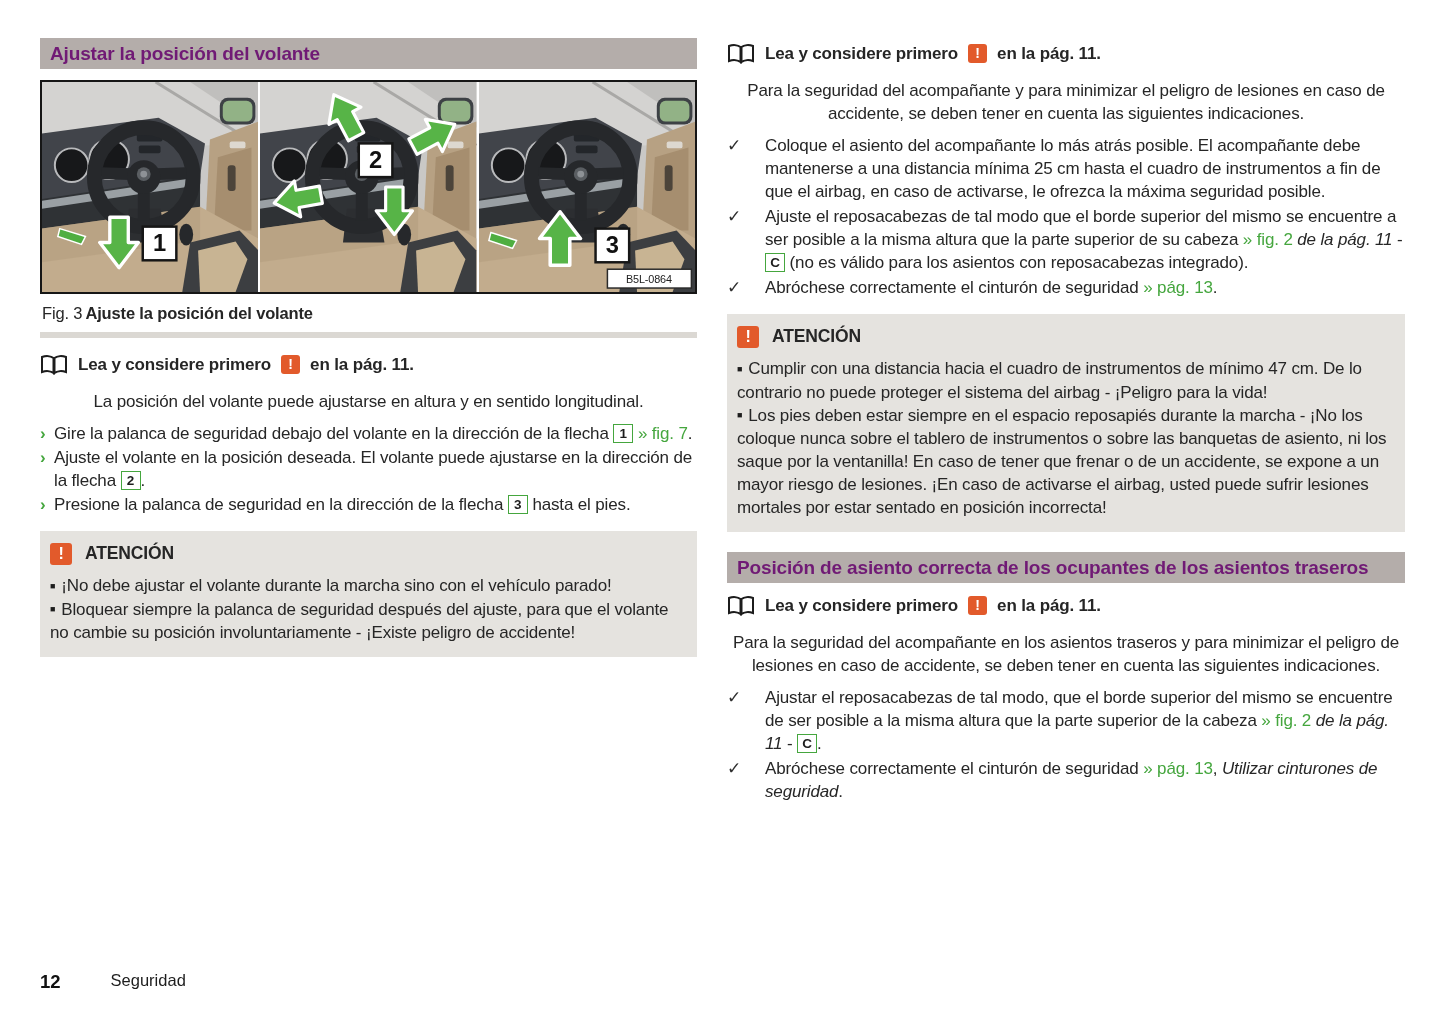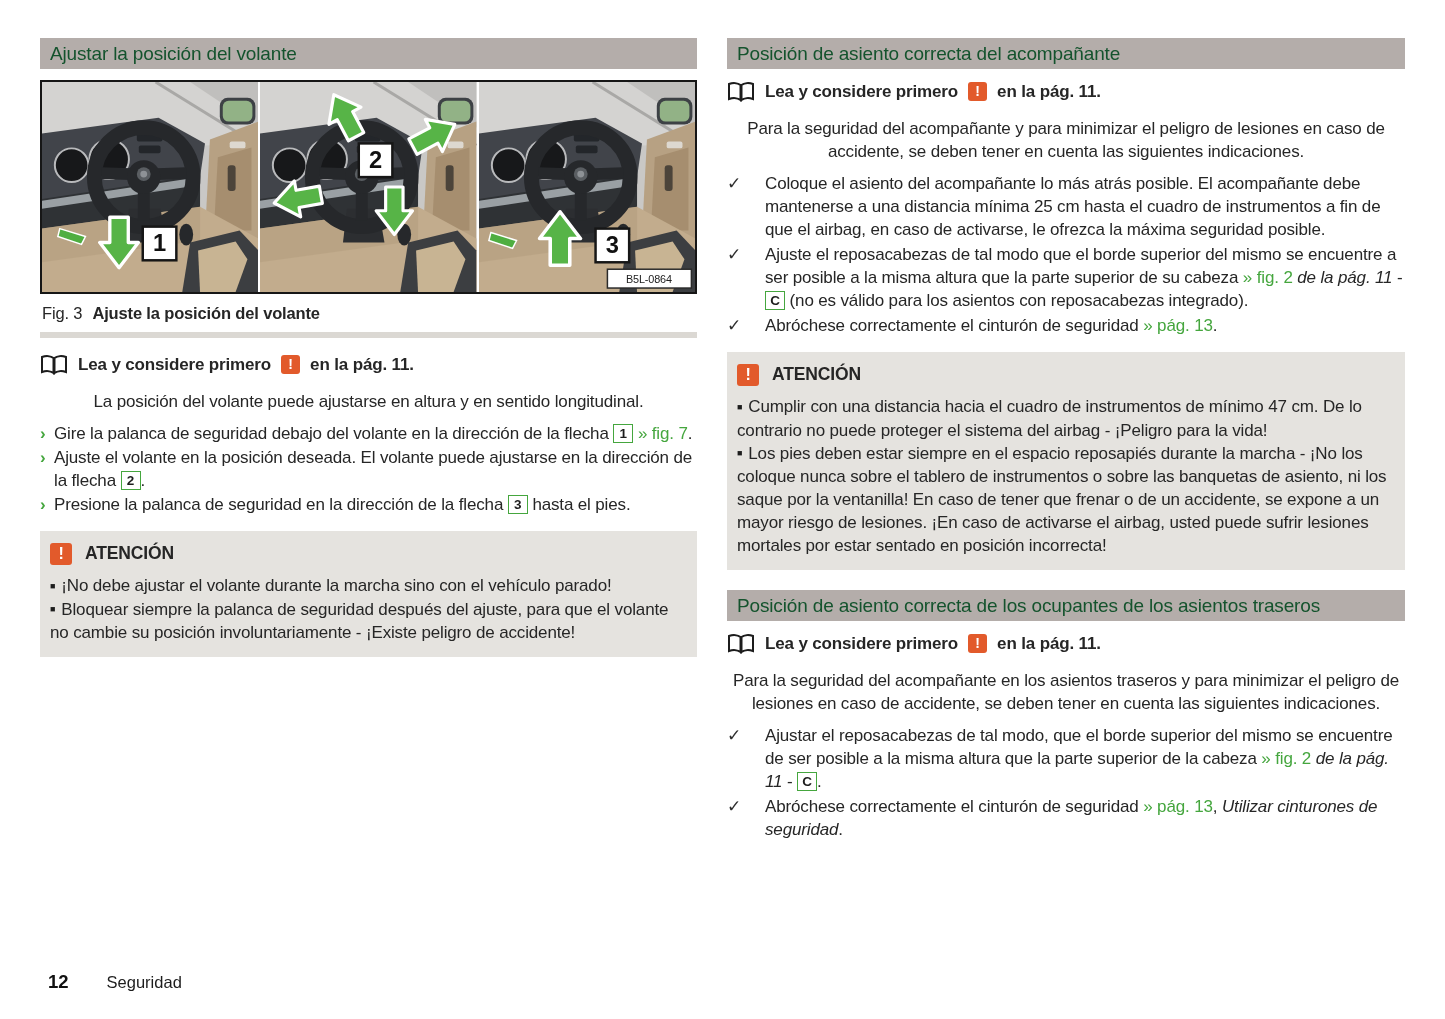--- a/index.html
+++ b/index.html
@@ -3,27 +3,27 @@
 <meta charset="utf-8">
 <style>
   html,body{margin:0;padding:0;background:#ffffff;}
   body{font-family:"Liberation Sans",sans-serif;color:#262626;}
   .page{position:relative;width:1445px;height:1019px;background:#fff;overflow:hidden;}
   .cols{display:flex;gap:30px;padding:38px 40px 0 40px;box-sizing:border-box;}
   .col{font-size:17px;line-height:23px;letter-spacing:-0.15px;}
   .col-left{flex:0 0 657px;width:657px;}
   .col-right{flex:0 0 678px;width:678px;}
 
-  .hbar{background:#b4adaa;color:#14532d;font-weight:normal;font-size:19px;line-height:25px;padding:3px 10px;margin-bottom:11px;}
+  .hbar{background:#b4adaa;color:#701a75;font-weight:bold;font-size:19px;line-height:25px;padding:3px 10px;margin-bottom:11px;}
 
   .fig{border:2px solid #161616;display:flex;gap:2px;background:#fff;height:210px;}
   .fig svg{width:100%;height:100%;display:block;}
   .panel{flex:1 1 0;min-width:0;}
   .figcap{margin:8px 0 0 2px;font-size:16.5px;}
-  .figcap .cap-b{font-weight:bold;margin-left:10px;}
+  .figcap .cap-b{font-weight:bold;margin-left:3px;}
   .fig-div{height:6px;background:#dbd8d3;margin-top:7px;}
 
   .readfirst{display:flex;align-items:center;gap:10px;font-weight:bold;font-size:17px;margin:15px 0 4px 0;}
   .badge{display:inline-flex;flex:0 0 auto;width:19px;height:19px;background:#e25a2b;color:#fff;font-weight:bold;align-items:center;justify-content:center;font-size:14px;border-radius:3px;}
 
   .body-p{margin:14px 0 9px 0;text-align:center;}
 
   .step{display:flex;margin:1px 0;}
   .step .mk{color:#45a63e;font-weight:bold;flex:0 0 14px;width:14px;}
   .step .stx{flex:1;}
@@ -37,23 +37,23 @@
   .attn-badge{display:inline-flex;flex:0 0 auto;width:22px;height:22px;background:#e25a2b;color:#fff;font-weight:bold;align-items:center;justify-content:center;font-size:16px;border-radius:3px;}
   .attn-item{margin:0;}
   .attn-item .sq{font-size:9px;vertical-align:2.5px;margin-right:6px;color:#1d1d1d;}
 
   .check{display:flex;margin:2px 0;}
   .check .ck{flex:0 0 38px;width:38px;color:#2f2f2f;}
   .check .ctx{flex:1;}
 
   .sec2-gap{margin-top:20px;}
 
-  .pfooter{position:absolute;left:48px;top:971px;display:flex;align-items:center;}
+  .pfooter{position:absolute;left:40px;top:971px;display:flex;align-items:flex-start;}
   .pfooter .pno{font-weight:bold;font-size:18.5px;color:#111;}
-  .pfooter .psec{font-size:16.5px;margin-left:38px;color:#1d1d1d;}
+  .pfooter .psec{font-size:16.5px;margin-left:50px;color:#1d1d1d;}
 
   .badge-num{font:bold 24px "Liberation Sans",sans-serif;fill:#111;text-anchor:middle;}
   .code-txt{font:11px "Liberation Sans",sans-serif;fill:#222;text-anchor:middle;}
   .garrow{fill:#57b447;stroke:#ffffff;stroke-width:4;stroke-linejoin:round;}
   .hidden-defs{position:absolute;width:0;height:0;}
 </style>
 </head>
 <body>
 
 <svg class="hidden-defs" aria-hidden="true">
@@ -172,23 +172,20 @@
           <span class="attn-badge">!</span>
           <span>ATENCIÓN</span>
         </div>
         <p class="attn-item"><span class="sq">■</span><span>¡No debe ajustar el volante durante la marcha sino con el vehículo parado!</span></p>
         <p class="attn-item"><span class="sq">■</span><span>Bloquear siempre la palanca de seguridad después del ajuste, para que el volante no cambie su posición involuntariamente - ¡Existe peligro de accidente!</span></p>
       </div>
     </div>
 
     <div class="col col-right">
 
-      <div class="hbar">
-        <span>Posición de asiento correcta del acompañante</span>
-      </div>
 
       <div class="readfirst" style="margin-top:4px;">
         <svg width="28" height="20" viewBox="0 0 28 20">
             <path d="M2,2 C6,0.5 11,1 13.5,3 V18 C11,16 6,15.5 2,17 Z" fill="none" stroke="#1c1c1c" stroke-width="2"></path>
             <path d="M26,2 C22,0.5 17,1 14.5,3 V18 C17,16 22,15.5 26,17 Z" fill="none" stroke="#1c1c1c" stroke-width="2"></path>
           </svg>
         <span>Lea y considere primero</span>
         <span class="badge">!</span>
         <span>en la pág. 11.</span>
       </div>

